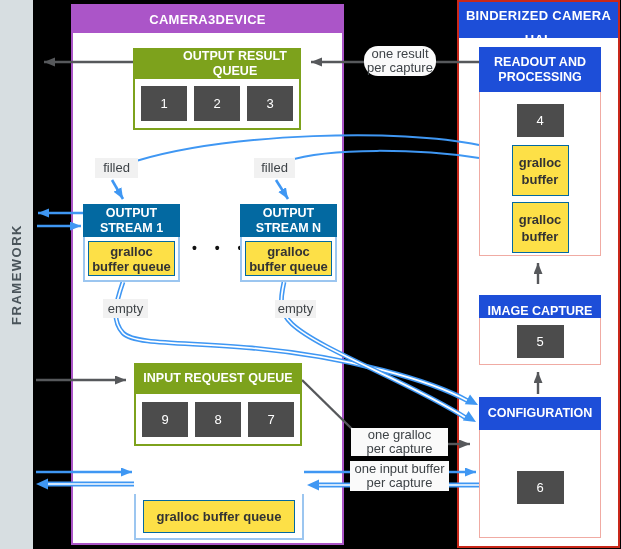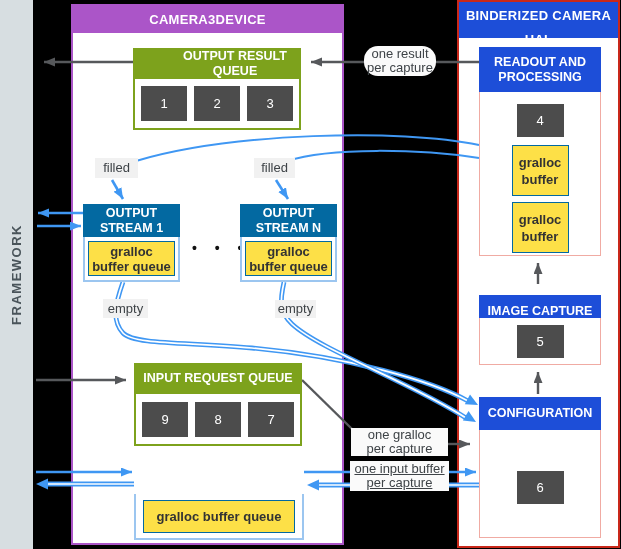--- a/index.html
+++ b/index.html
@@ -173,16 +173,16 @@
   </div>
 
   <div class="lbl" style="left:95px;top:158px;width:43px;height:20px;background:#F1F1F1;">filled</div>
   <div class="lbl" style="left:254px;top:158px;width:41px;height:20px;background:#F1F1F1;">filled</div>
   <div class="lbl" style="left:103px;top:299px;width:45px;height:19px;background:#F1F1F1;">empty</div>
   <div class="lbl" style="left:275px;top:300px;width:41px;height:18px;background:#F1F1F1;">empty</div>
   <div class="lbl" style="left:364px;top:46px;width:72px;height:30px;border-radius:14px;">one result
 per capture</div>
   <div class="lbl" style="left:351px;top:428px;width:97px;height:28px;">one gralloc
 per capture</div>
-  <div class="lbl" style="left:350px;top:461px;width:99px;height:30px;text-decoration:underline;">one input buffer
+  <div class="lbl" style="left:350px;top:461px;width:99px;height:30px;">one input buffer
 per capture</div>
 
 </div>
 
 </body></html>

